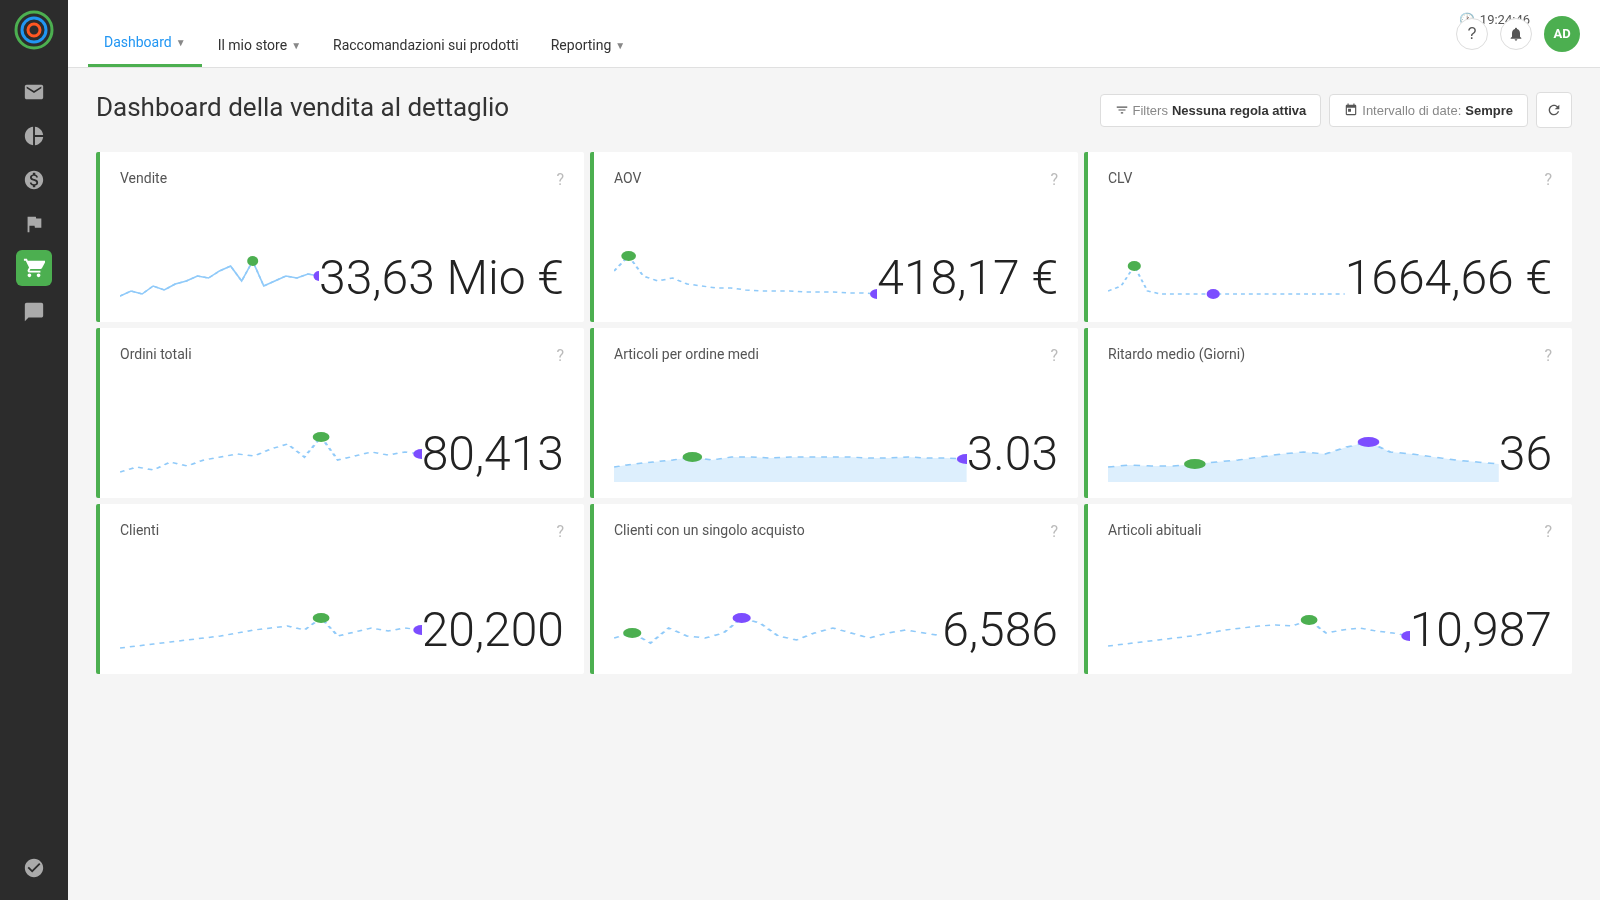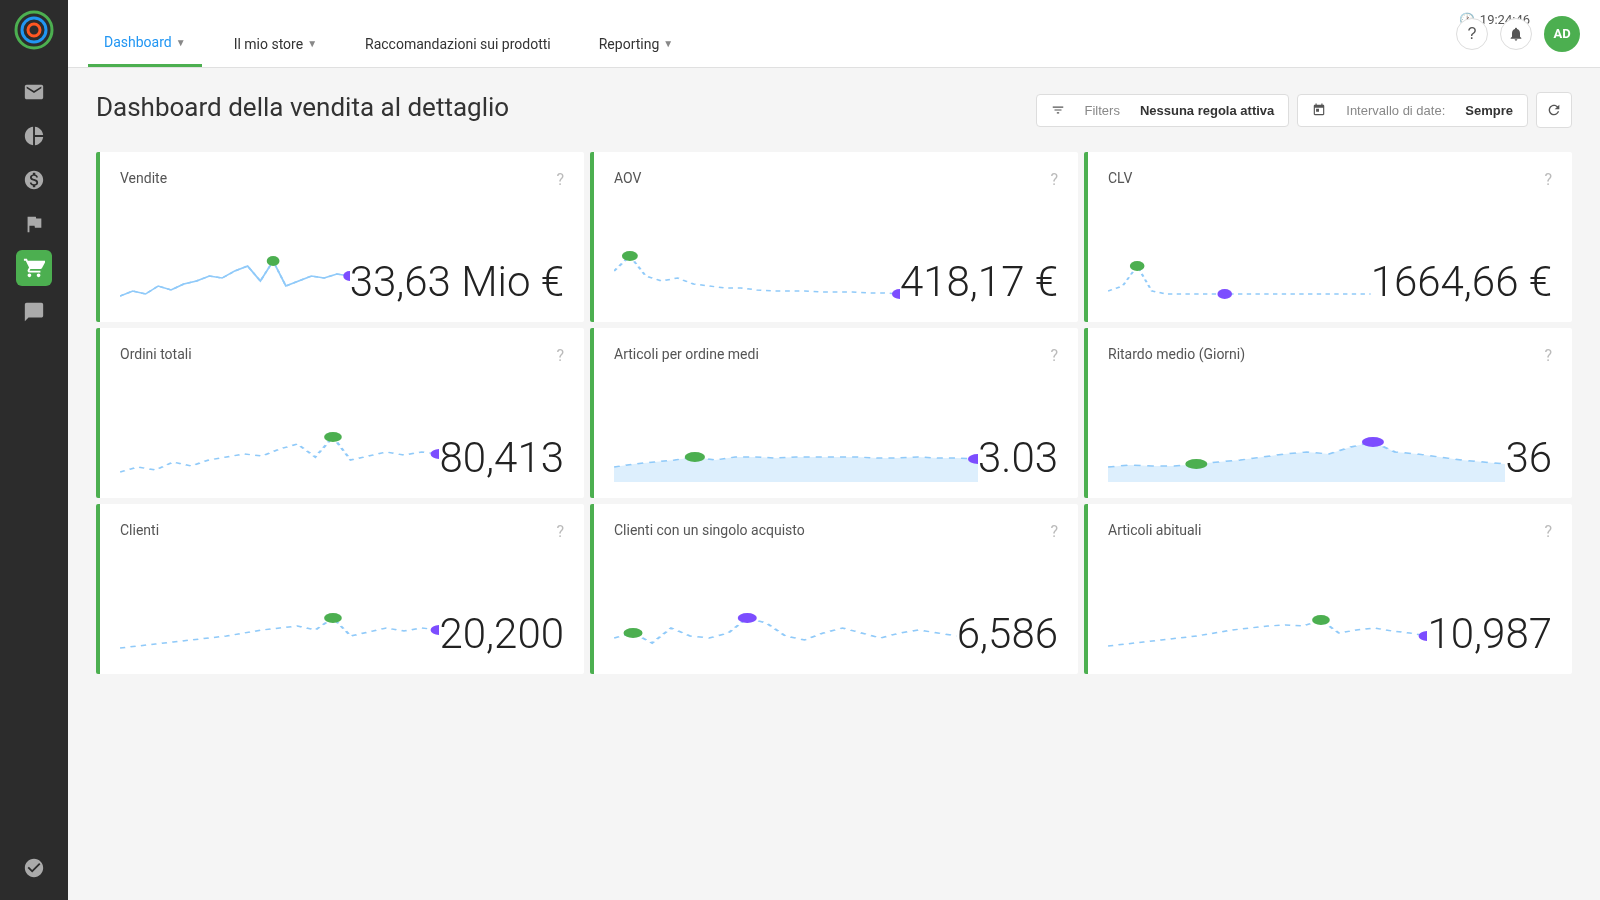--- a/index.html
+++ b/index.html
@@ -38,21 +38,21 @@
       display: flex;
       align-items: flex-end;
       padding: 0 20px;
       position: relative;
     }
     .topbar-time {
       position: absolute; top: 12px; right: 70px;
       font-size: 13px; color: #555;
       display: flex; align-items: center; gap: 4px;
     }
-    .nav-items { display: flex; gap: 16px; flex: 1; }
+    .nav-items { display: flex; align-items: flex-end; gap: 0; flex: 1; }
     .nav-item {
       padding: 14px 16px; font-size: 14px; color: #333; cursor: pointer;
       display: flex; align-items: center; gap: 4px; position: relative; white-space: nowrap;
     }
     .nav-item.active { color: #2196f3; border-bottom: 3px solid #4caf50; }
     .nav-item .chevron { font-size: 10px; color: #888; }
     .topbar-actions {
       position: absolute; right: 20px; top: 50%; transform: translateY(-50%);
       display: flex; align-items: center; gap: 12px;
     }
@@ -68,21 +68,21 @@
     }
 
     
     .page-content { flex: 1; overflow-y: auto; padding: 24px 28px; }
 
     .page-header { display: flex; justify-content: space-between; margin-bottom: 24px; }
     .page-title { font-size: 26px; font-weight: 400; color: #333; }
 
     .header-actions { display: flex; gap: 8px; align-items: center; }
     .filter-btn {
-      display: flex; align-items: center; gap: 20px;
+      display: flex; align-items: center; gap: 4px;
       border: 1px solid #ddd; background: white; padding: 8px 14px;
       border-radius: 4px; cursor: pointer; font-size: 13px; color: #333;
     }
     .filter-btn .label { color: #888; }
     .filter-btn .value { font-weight: 600; color: #333; }
     .refresh-btn {
       width: 36px; height: 36px; border: 1px solid #ddd; background: white;
       border-radius: 4px; display: flex; align-items: center; justify-content: center;
       cursor: pointer; color: #555; font-size: 16px;
     }
@@ -101,21 +101,21 @@
       display: flex;
       flex-direction: column;
       min-height: 170px;
       position: relative;
     }
     .kpi-header { display: flex; justify-content: space-between; align-items: flex-start; gap: 6px; }
     .kpi-label { font-size: 14px; color: #555; font-weight: 400; }
     .kpi-help { color: #bbb; font-size: 16px; cursor: pointer; }
     .kpi-body { display: flex; align-items: flex-end; justify-content: space-between; flex: 1; margin-top: 8px; }
     .kpi-chart { flex: 1; height: 80px; }
-    .kpi-value { font-size: 42px; font-weight: 300; color: #222; text-align: left; white-space: nowrap; }
+    .kpi-value { font-size: 48px; font-weight: 300; color: #222; text-align: left; white-space: nowrap; }
 
     
     svg.sparkline { width: 100%; height: 80px; }
   </style>
 </head>
 <body>
 
 <aside class="sidebar">
   <div class="sidebar-logo">
     <svg viewBox="0 0 40 40" xmlns="http://www.w3.org/2000/svg">

